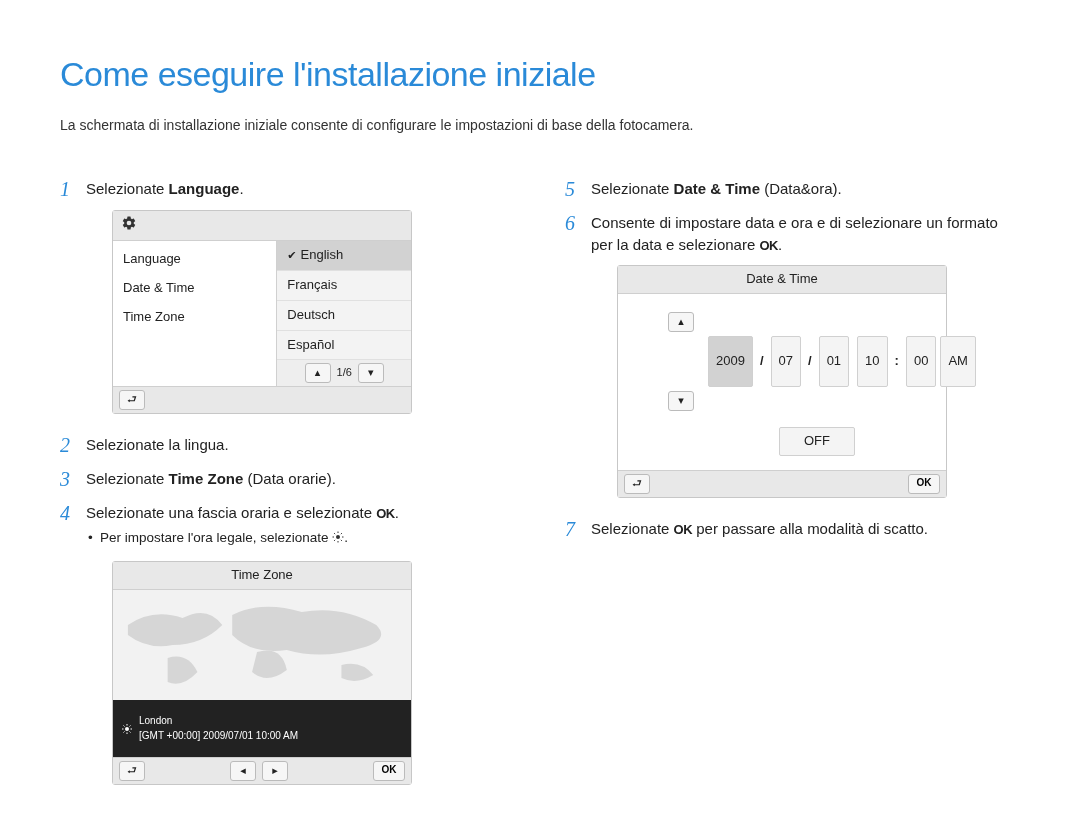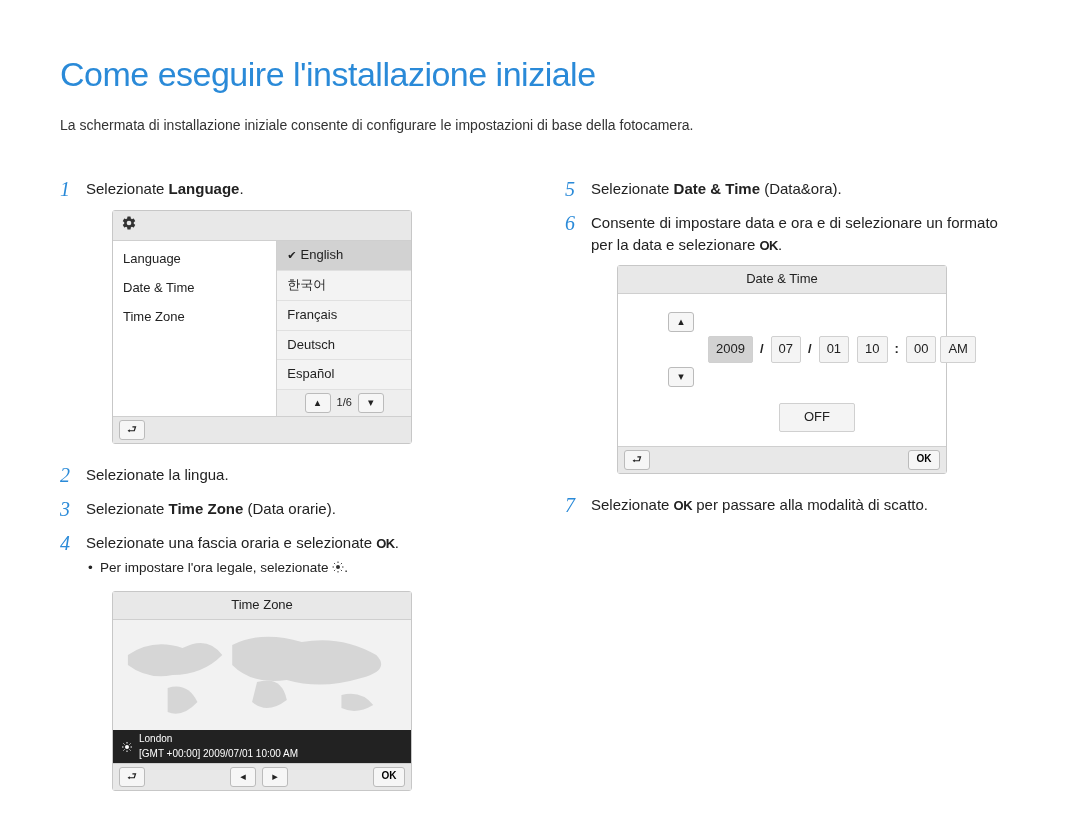--- a/index.html
+++ b/index.html
@@ -194,21 +194,21 @@
     height: 110px;
     background: #f0f0f0;
     position: relative;
     overflow: hidden;
   }
   .tz-map svg { width: 100%; height: 100%; }
   .tz-info {
     background: #222;
     color: #fff;
     font-size: 10px;
-    padding: 2px 8px;
+    padding: 14px 8px;
     display: flex;
     align-items: center;
     gap: 6px;
   }
   .tz-info .sun {
     width: 12px;
     height: 12px;
     display: inline-flex;
   }
 
@@ -226,21 +226,21 @@
   }
   .dt-arrows {
     display: flex;
     flex-direction: column;
     gap: 4px;
     margin-right: 10px;
   }
   .cell {
     background: #f4f4f4;
     border: 1px solid #d0d0d0;
-    padding: 3px 7px;
+    padding: 15px 7px;
     font-size: 13px;
     border-radius: 2px;
   }
   .cell.sel {
     background: #d2d2d2;
   }
   .sep {
     font-weight: 700;
     padding: 0 3px;
   }
@@ -293,21 +293,20 @@
               <div class="lang-left">
                 <div class="menu-item">Language</div>
                 <div class="menu-item">Date &amp; Time</div>
                 <div class="menu-item">Time Zone</div>
               </div>
               <div class="lang-right">
                 <div class="lang-option selected">
                   <span class="check">✔</span>
                   <span>English</span>
                 </div>
-                <div class="lang-option">한국어</div>
                 <div class="lang-option">Français</div>
                 <div class="lang-option">Deutsch</div>
                 <div class="lang-option">Español</div>
                 <div class="lang-pager">
                   <span class="sbtn">▴</span>
                   <span>1/6</span>
                   <span class="sbtn">▾</span>
                 </div>
               </div>
             </div>

